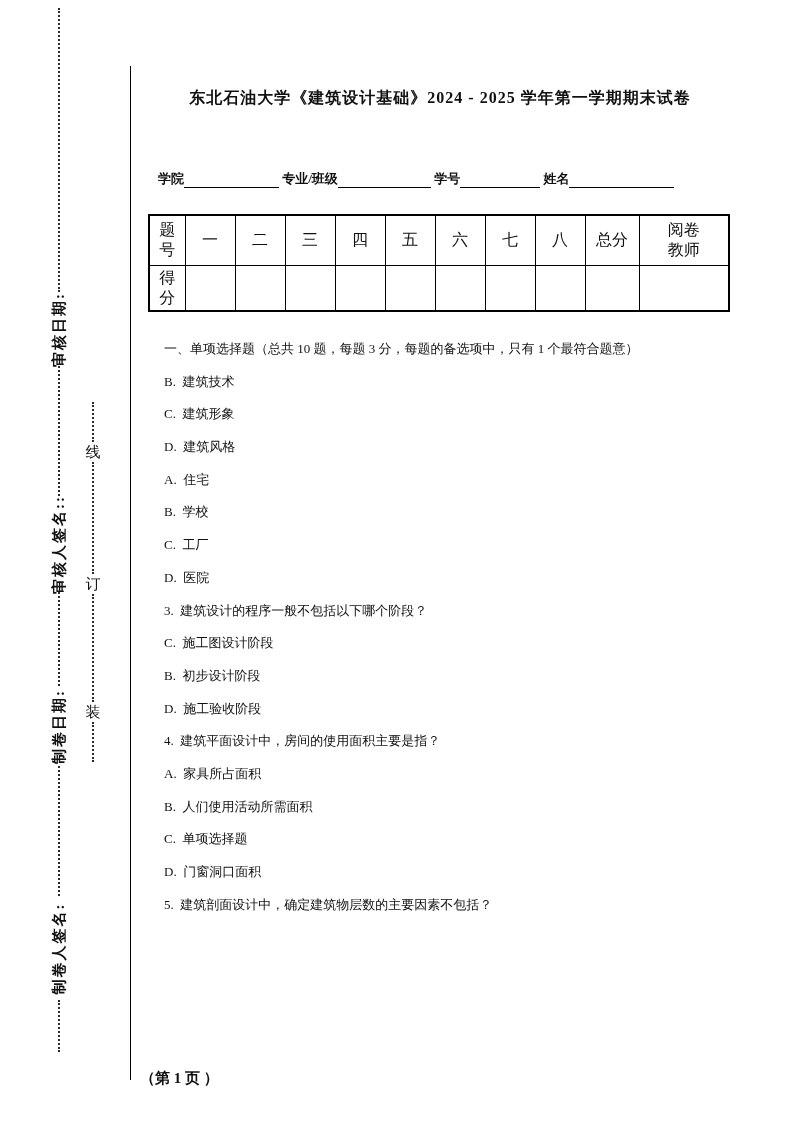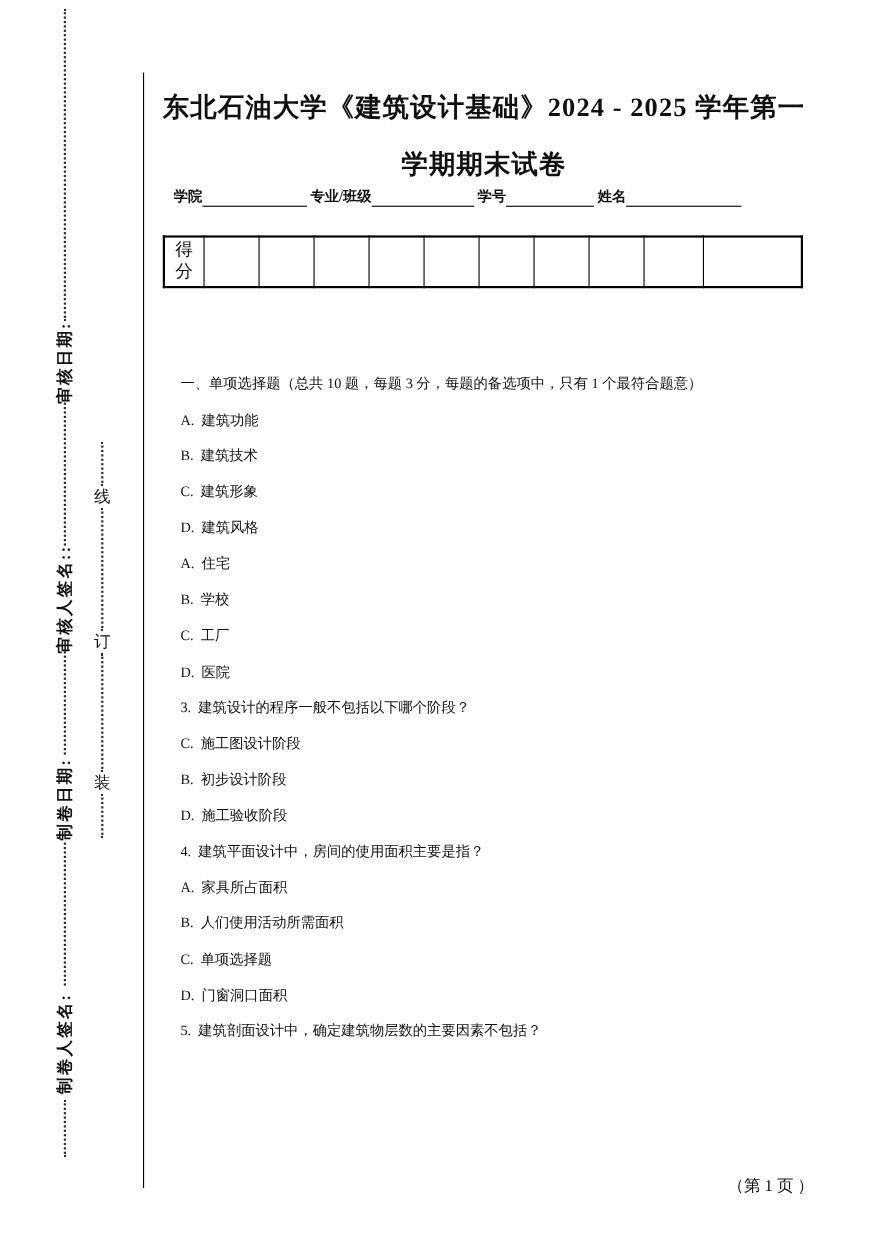--- a/index.html
+++ b/index.html
@@ -60,21 +60,21 @@
     border-left: 1.5px solid #000;
   }
 
   
   .title {
     position: absolute;
     left: 140px;
     top: 72px;
     width: 600px;
     text-align: center;
-    font-size: 24px;
+    font-size: 16px;
     font-weight: bold;
     line-height: 52px;
     letter-spacing: 1px;
   }
 
   
   .info-line {
     position: absolute;
     left: 158px;
     top: 170px;
@@ -135,23 +135,23 @@
     line-height: 32.7px;
     white-space: pre;
   }
 
   
   .footer {
     position: absolute;
     left: 140px;
     top: 1069px;
     width: 600px;
-    text-align: right;
+    text-align: left;
     font-size: 15px;
-    font-weight: normal;
+    font-weight: bold;
   }
 </style>
 </head>
 <body>
 
 <div class="page">
 
   <div class="bind-col" style="left:50px; top:8px; width:18px; height:1044px;">
     <div class="dotseg" style="height:284px;"></div>
     <div class="vlabel-box" style="height:74px;">
@@ -201,20 +201,38 @@
         <col style="width:50px;">
         <col style="width:50px;">
       <col style="width:50px;">
         <col style="width:50px;">
         <col style="width:50px;">
         <col style="width:50px;">
       <col style="width:54px;">
       <col style="width:90px;">
     </colgroup>
     <tbody>
+        <tr class="r1">
+      <td>
+            <span class="two-line">题号</span>
+          </td>
+      <td>一</td>
+      <td>二</td>
+      <td>三</td>
+      <td>四</td>
+      <td>五</td>
+      <td>六</td>
+      <td>七</td>
+      <td>八</td>
+      <td>总分</td>
+      <td>
+        <div>阅卷</div>
+        <div>教师</div>
+      </td>
+    </tr>
     <tr class="r2">
       <td>
             <span class="two-line">得分</span>
           </td>
       <td></td>
       <td></td>
       <td></td>
       <td></td>
       <td></td>
       <td></td>
@@ -222,21 +240,20 @@
       <td></td>
       <td></td>
       <td></td>
     </tr>
   </tbody>
     </table>
 
   <div class="body-text">
     <div class="line">一、单项选择题（总共 10 题，每题 3 分，每题的备选项中，只有 1 个最符合题意）</div>
 
-    <div class="line">A.  建筑功能</div>
     <div class="line">B.  建筑技术</div>
     <div class="line">C.  建筑形象</div>
     <div class="line">D.  建筑风格</div>
 
     <div class="line">A.  住宅</div>
     <div class="line">B.  学校</div>
     <div class="line">C.  工厂</div>
     <div class="line">D.  医院</div>
 
     <div class="line">3.  建筑设计的程序一般不包括以下哪个阶段？</div>

